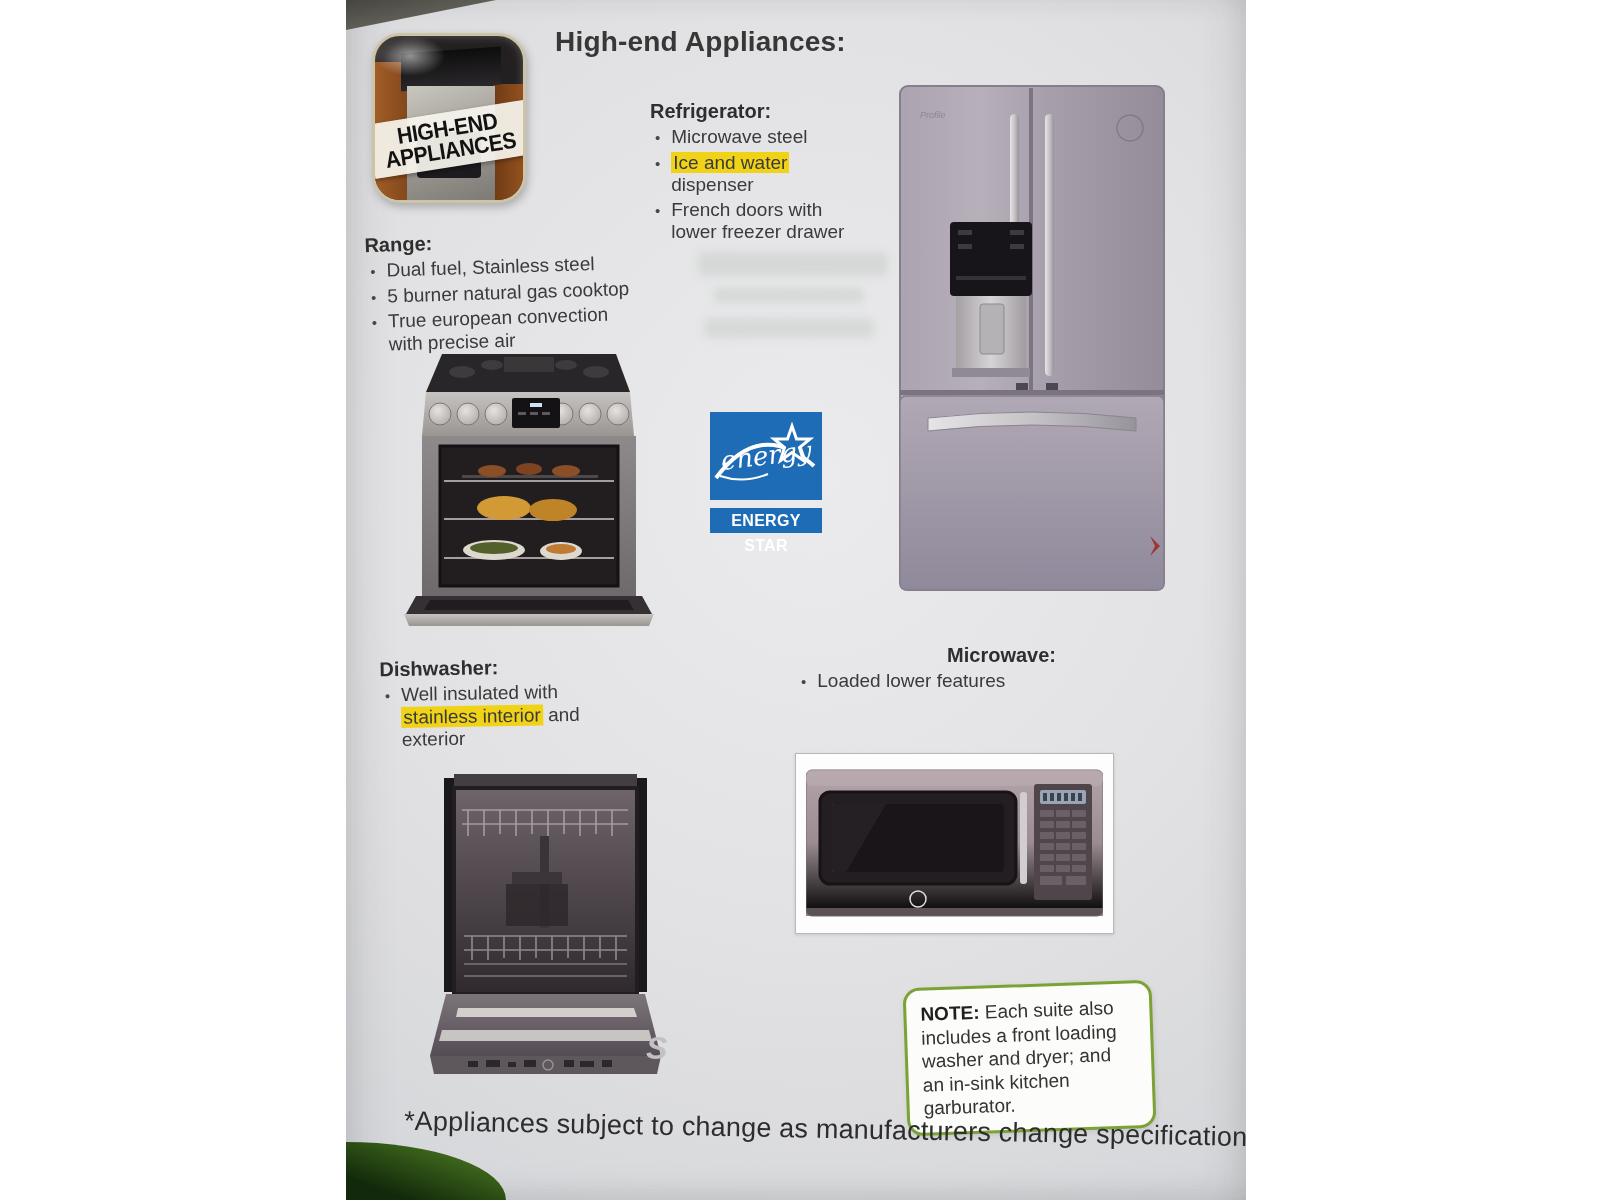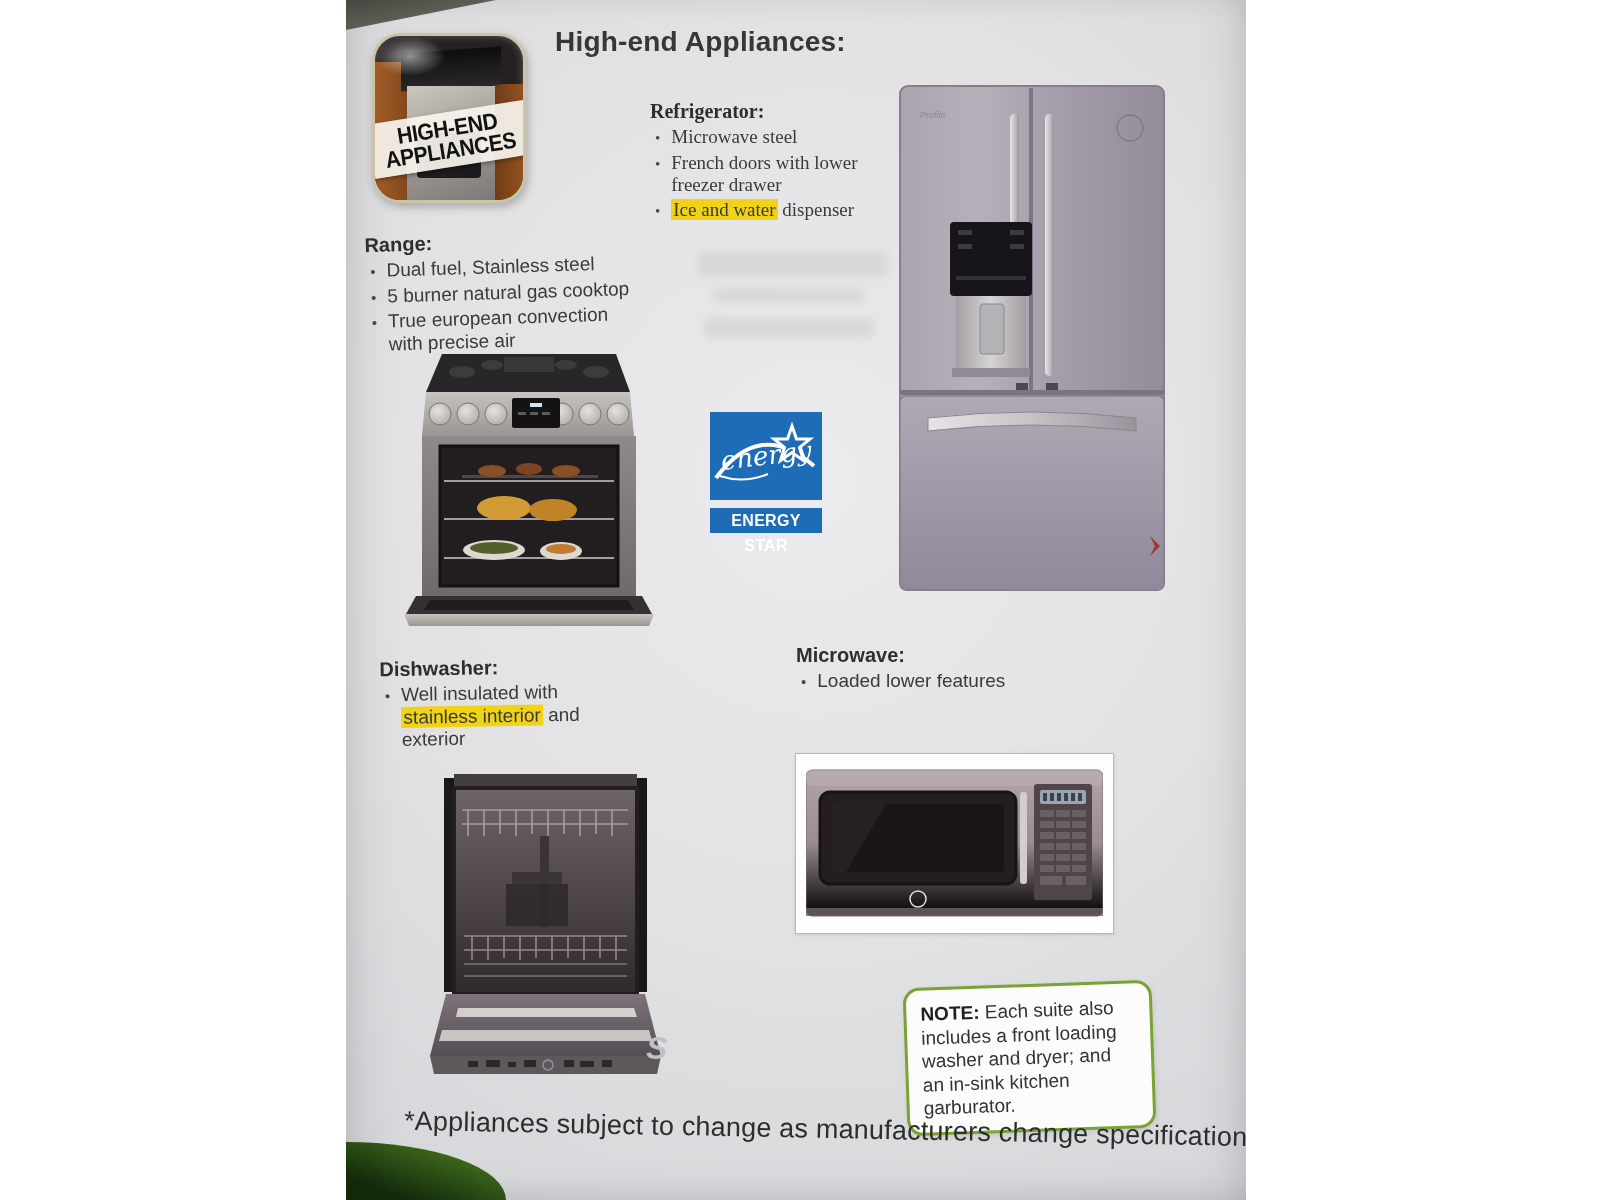--- a/index.html
+++ b/index.html
@@ -104,30 +104,30 @@
     <div class="range-window"></div>
     <div class="glare"></div>
     <div class="label">
       <div>HIGH-END</div>
       <div>APPLIANCES</div>
     </div>
   </div>
 
   <div class="title">High-end Appliances:</div>
 
-  <div class="sec" style="left:304px;top:100px;width:218px;font-family:Liberation Serif, serif;">
+  <div class="sec" style="left:304px;top:100px;width:218px;">
     <h3>Refrigerator:</h3>
     <div class="b">
         <span>Microwave steel</span>
       </div>
     <div class="b">
+        <span><span class="hl">Ice and water</span><span> dispenser</span></span>
+      </div>
+    <div class="b">
         <span>French doors with lower freezer drawer</span>
-      </div>
-    <div class="b">
-        <span><span class="hl">Ice and water</span><span> dispenser</span></span>
       </div>
   </div>
 
   <div class="sec" style="left:20px;top:230px;width:272px;transform:rotate(-1.8deg);">
     <h3>Range:</h3>
     <div class="b">
         <span>Dual fuel, Stainless steel</span>
       </div>
     <div class="b">
         <span>5 burner natural gas cooktop</span>
@@ -140,21 +140,21 @@
   <div class="sec" style="left:34px;top:656px;width:260px;transform:rotate(-1deg);">
     <h3>Dishwasher:</h3>
     <div class="b">
       <span>
         <span>Well insulated with</span><br>
         <span class="hl">stainless interior</span><span> and exterior</span>
       </span>
     </div>
   </div>
 
-  <div class="sec" style="left:450px;top:644px;width:260px;">
+  <div class="sec" style="left:450px;top:644px;width:260px;text-align:right;">
     <h3>Microwave:</h3>
     <div class="b">
         <span>Loaded lower features</span>
       </div>
   </div>
 
   <svg class="appliance" style="left:552px;top:84px;" width="268" height="508" viewBox="0 0 268 508">
     <defs>
       <linearGradient id="fbody" x1="0" y1="0" x2="1" y2="0">
         <stop offset="0" stop-color="#aba3af"></stop>

